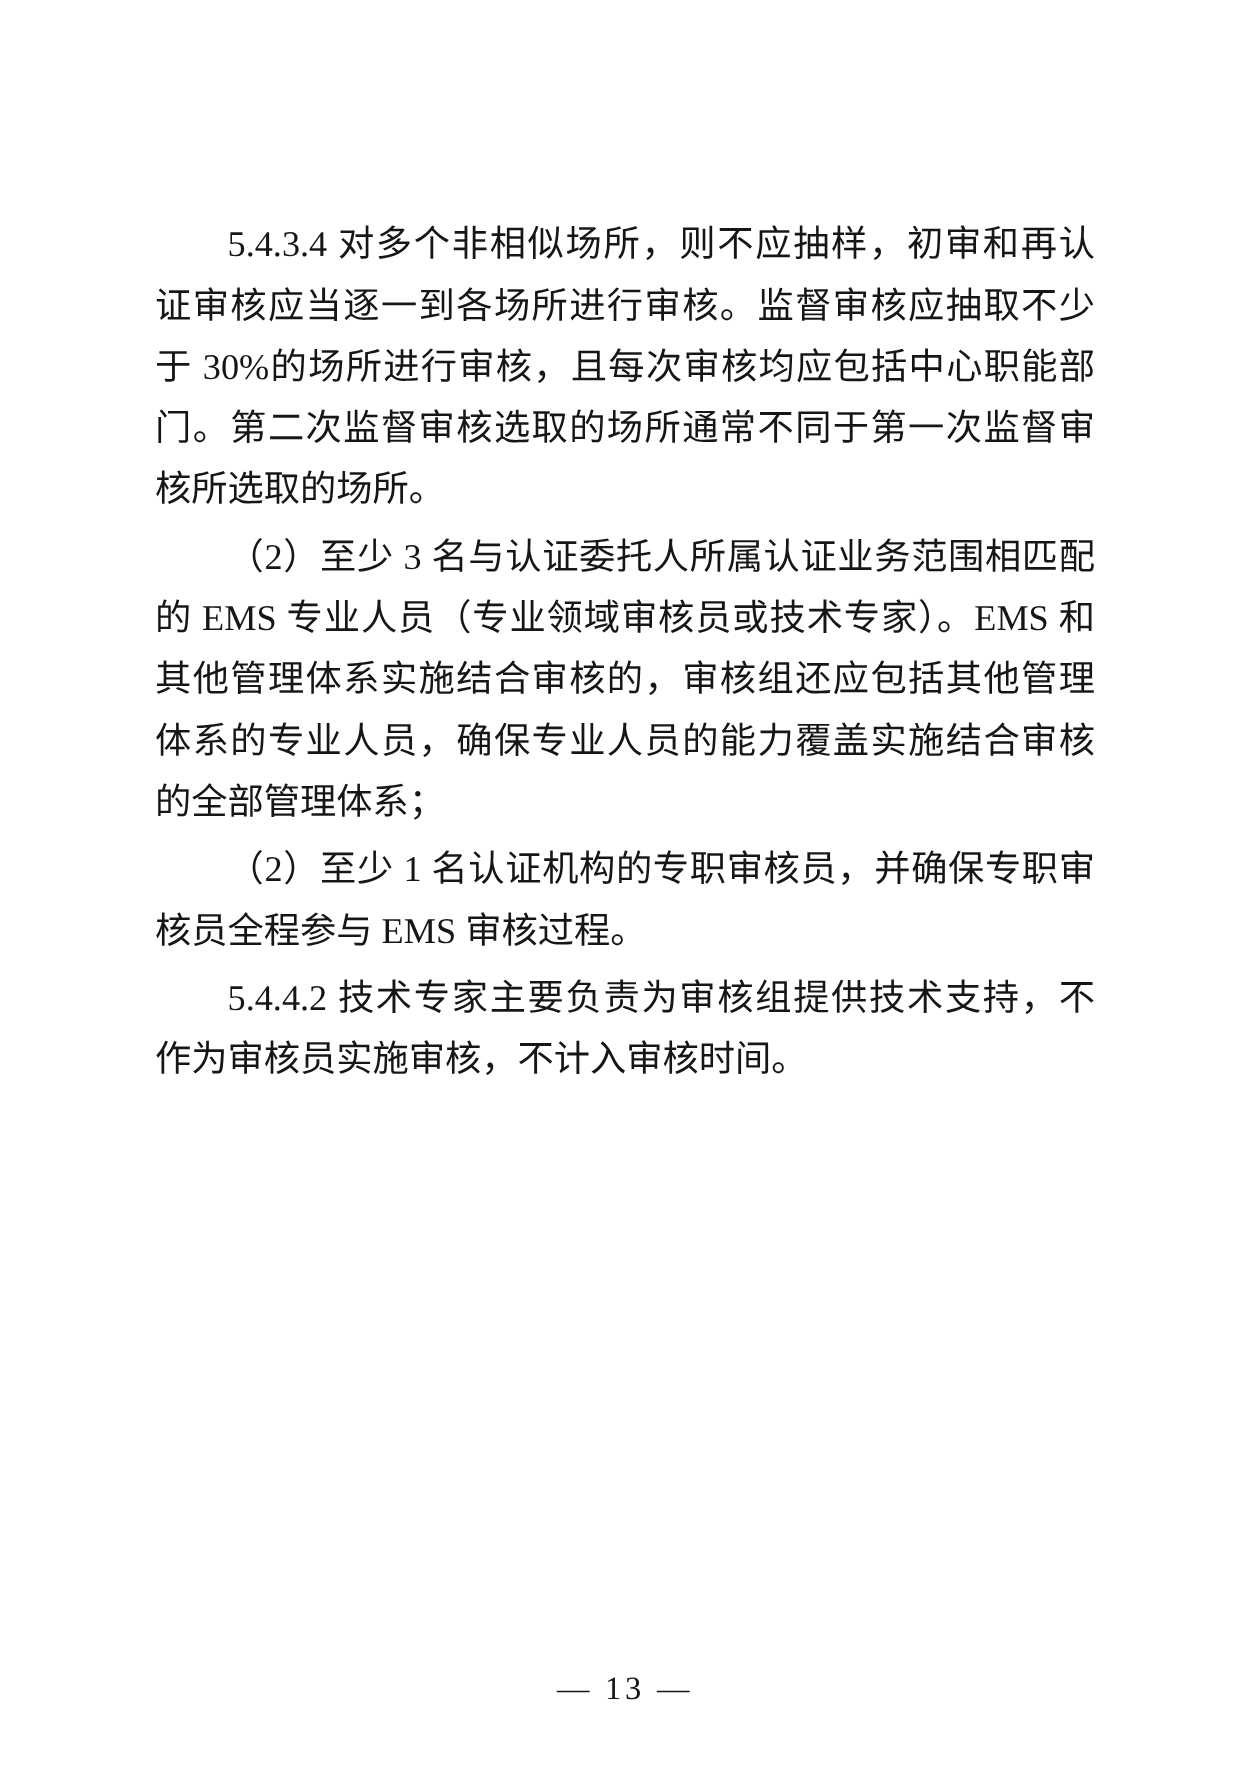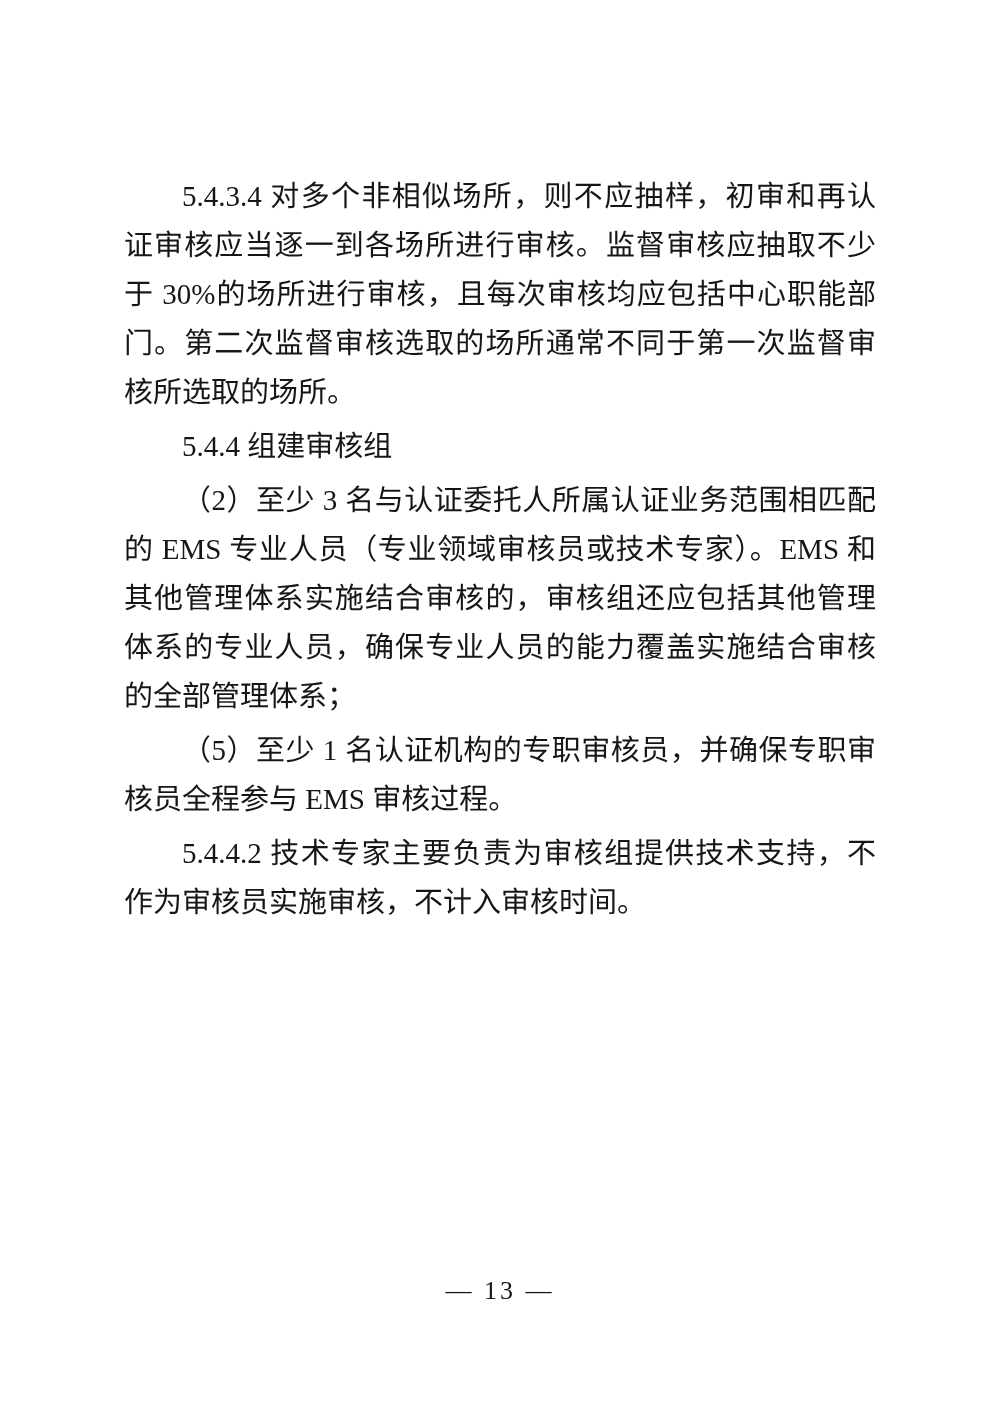--- a/index.html
+++ b/index.html
@@ -27,33 +27,32 @@
     font-size: 29px;
     line-height: 49px;
     text-align: justify;
     text-justify: inter-character;
     text-indent: 2em;
     word-break: break-all;
   }
   .footer {
     position: absolute;
     left: 0;
-    top: 1276px;
+    top: 1336px;
     width: 100%;
     text-align: center;
     font-size: 26px;
     letter-spacing: 3px;
     color: #161616;
   }
 </style>
 </head>
 <body>
 
 <div class="page">
   <div class="content">
     <p>5.4.3.4 对多个非相似场所，则不应抽样，初审和再认证审核应当逐一到各场所进行审核。监督审核应抽取不少于 30%的场所进行审核，且每次审核均应包括中心职能部门。第二次监督审核选取的场所通常不同于第一次监督审核所选取的场所。</p>
-    <p>5.4.4 组建审核组</p>
     <p>（2）至少 3 名与认证委托人所属认证业务范围相匹配的 EMS 专业人员（专业领域审核员或技术专家）。EMS 和其他管理体系实施结合审核的，审核组还应包括其他管理体系的专业人员，确保专业人员的能力覆盖实施结合审核的全部管理体系；</p>
-    <p>（5）至少 1 名认证机构的专职审核员，并确保专职审核员全程参与 EMS 审核过程。</p>
+    <p>（2）至少 1 名认证机构的专职审核员，并确保专职审核员全程参与 EMS 审核过程。</p>
     <p>5.4.4.2 技术专家主要负责为审核组提供技术支持，不作为审核员实施审核，不计入审核时间。</p>
   </div>
   <div class="footer">— 13 —</div>
 </div>
 
 </body></html>

